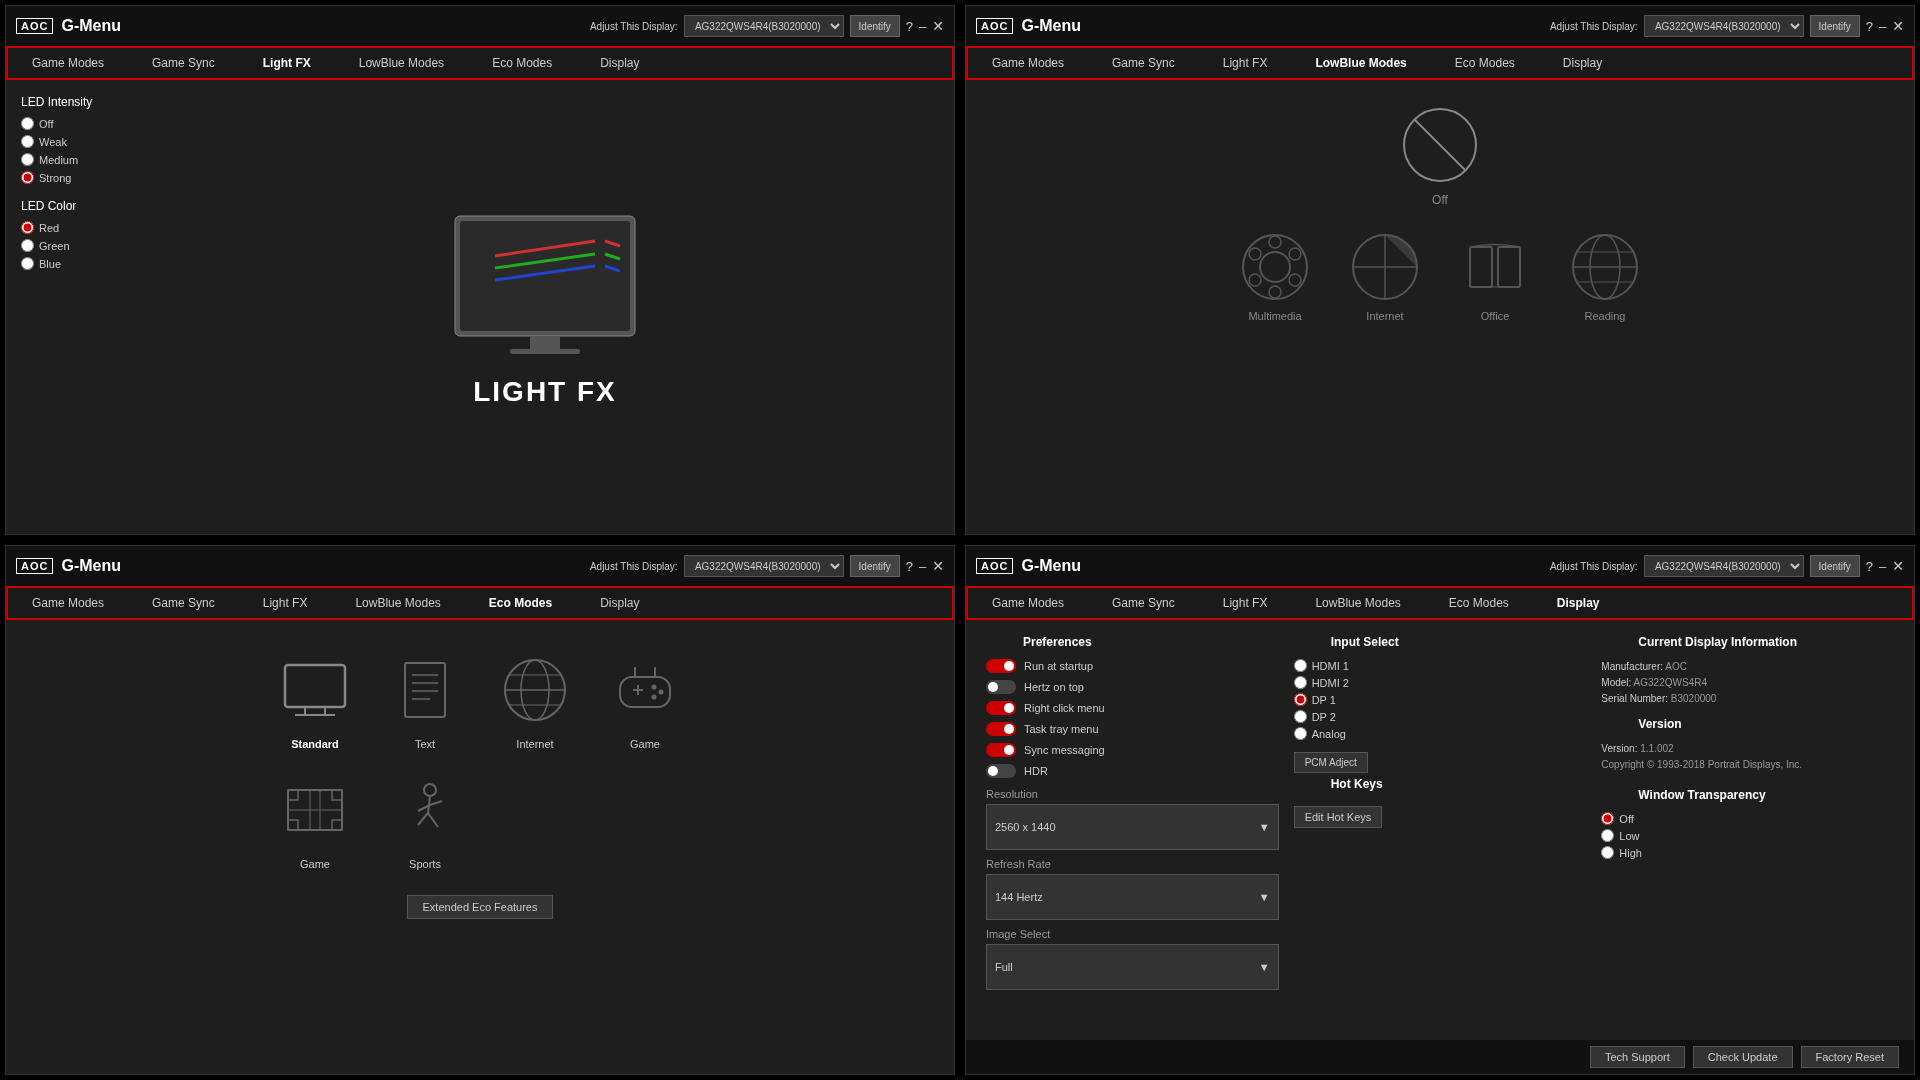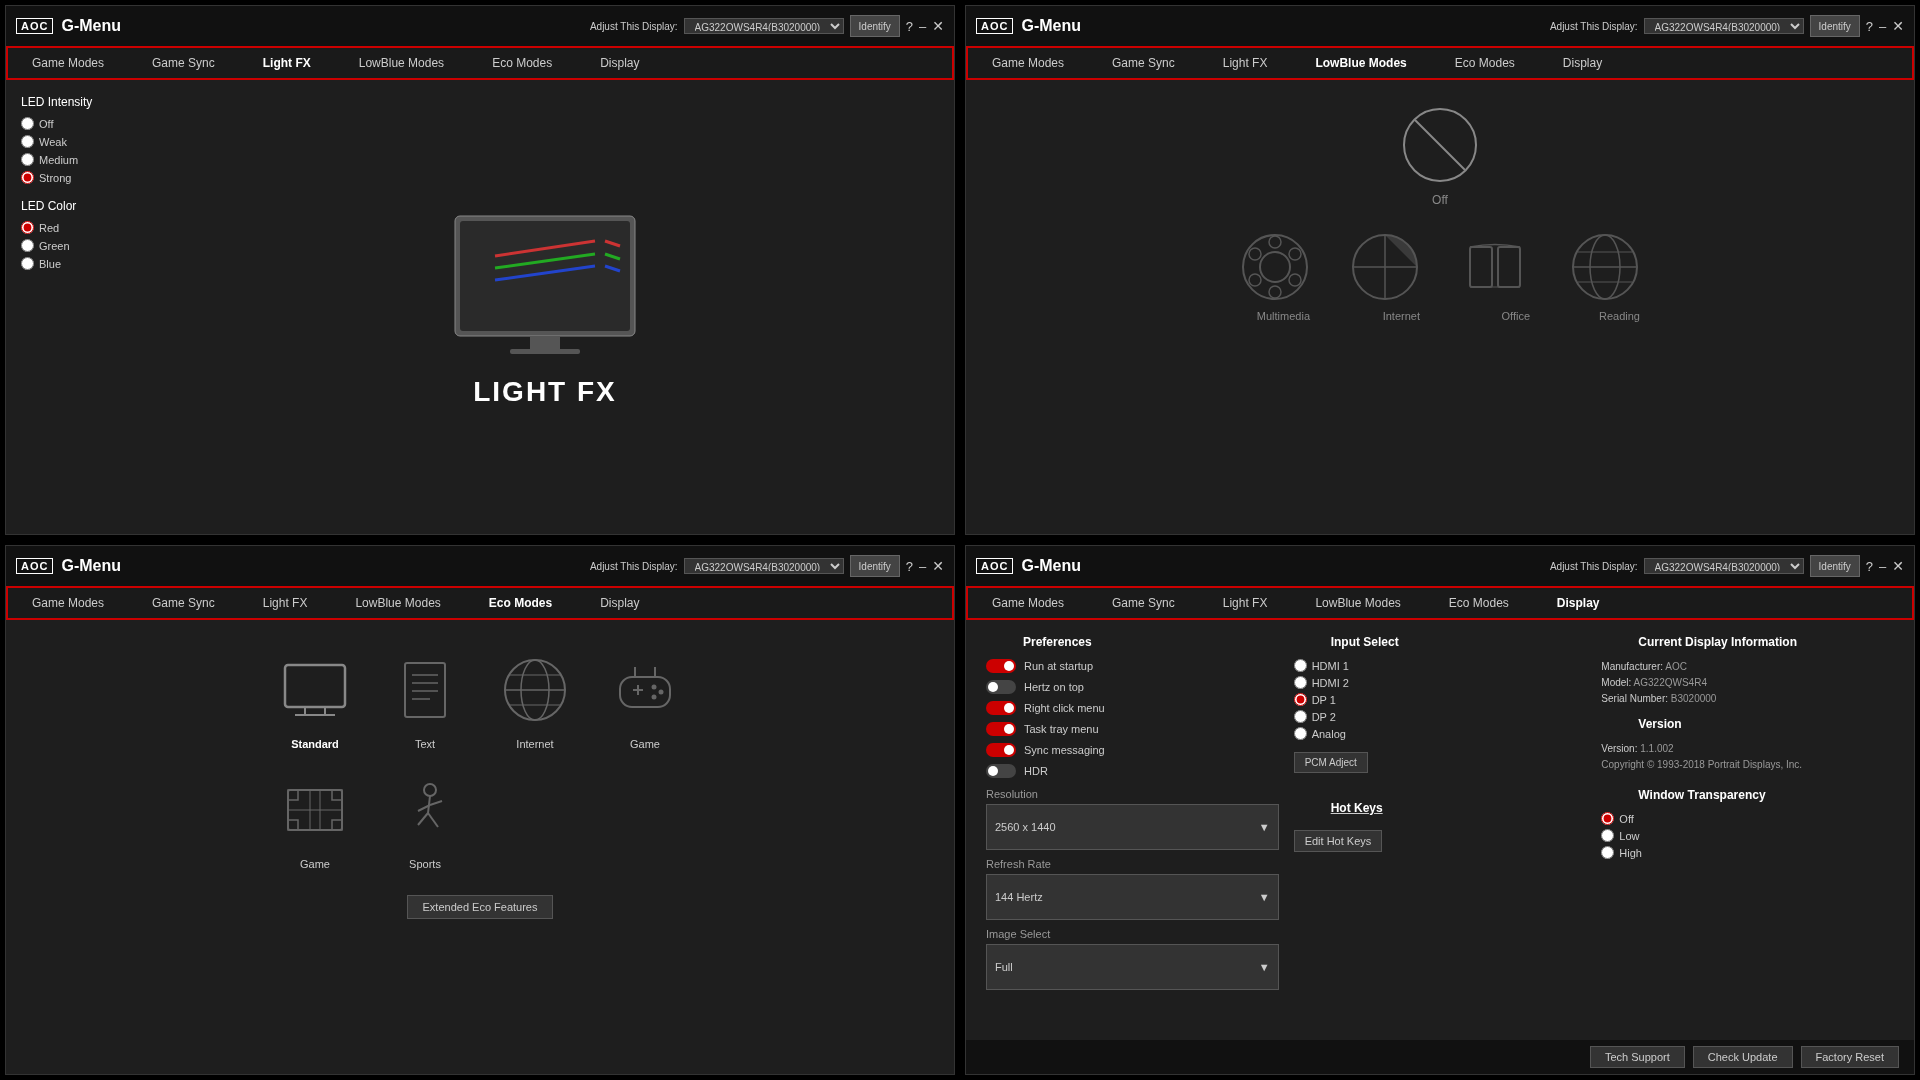--- a/index.html
+++ b/index.html
@@ -57,21 +57,22 @@
       font-size: 11px;
       color: #ccc;
     }
 
     .display-selector {
       background: #333;
       color: #ccc;
       border: 1px solid #555;
       padding: 2px 6px;
       font-size: 10px;
-      height: 16px;
+      height: 22px;
+      text-align: right;
     }
 
     .identify-btn {
       background: #444;
       color: #ccc;
       border: 1px solid #666;
       padding: 2px 8px;
       font-size: 10px;
       cursor: pointer;
       height: 22px;
@@ -185,21 +186,21 @@
 
     .mode-icons-row {
       display: flex;
       gap: 40px;
       align-items: flex-end;
     }
 
     .mode-icon-item {
       display: flex;
       flex-direction: column;
-      align-items: flex-end;
+      align-items: center;
       gap: 8px;
     }
 
     .mode-icon-item span {
       color: #888;
       font-size: 11px;
     }
 
     
     .eco-content {
@@ -749,21 +750,21 @@
           </label>
         <label class="radio-item2">
             <input type="radio" name="input" style=""> 
             <span>DP 2</span>
           </label>
         <label class="radio-item2">
             <input type="radio" name="input" style=""> 
             <span>Analog</span>
           </label>
         <button class="hotkeys-btn" style="margin-top:8px;font-size:10px;">PCM Adject</button>
-        <div style="margin-top:28px;text-decoration:underline;">
+        <div style="margin-top:4px;">
           <div class="display-section-title">Hot Keys</div>
           <button class="hotkeys-btn">Edit Hot Keys</button>
         </div>
       </div>
 
       <div>
         <div class="display-section-title">Current Display Information</div>
         <div class="display-info-text">
           <span class="label">Manufacturer: </span><span>AOC</span><br>
           <span class="label">Model: </span><span>AG322QWS4R4</span><br>

